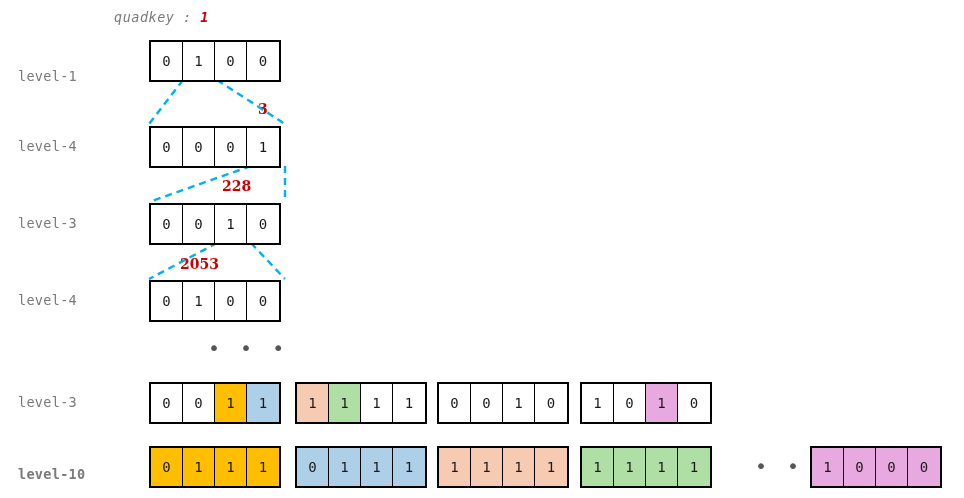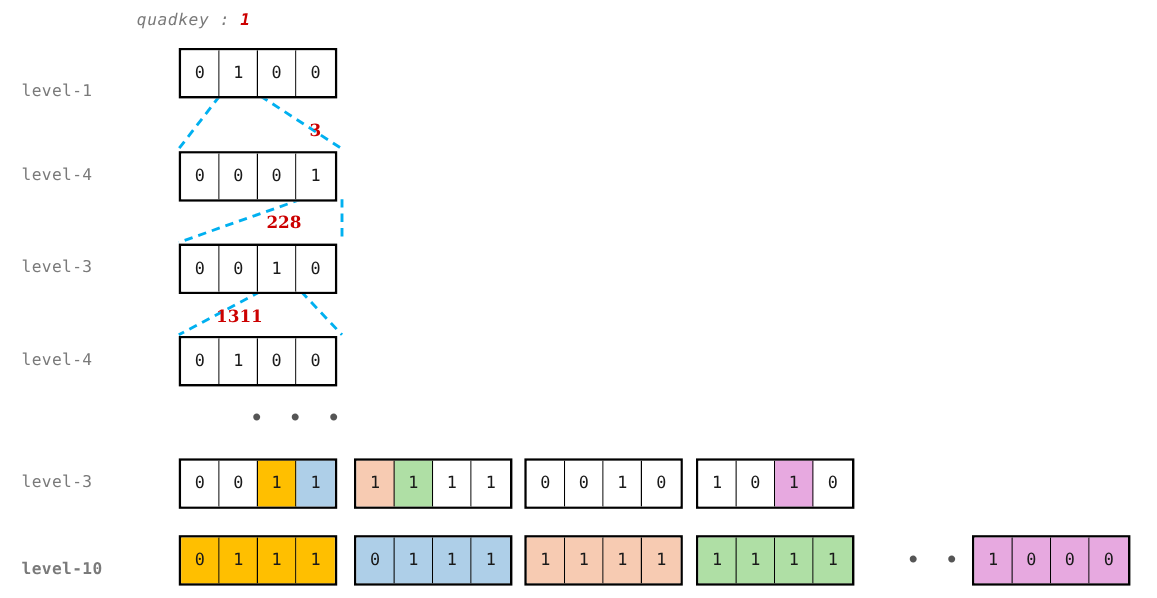--- a/index.html
+++ b/index.html
@@ -115,21 +115,21 @@
 
     <line x1="251" y1="166" x2="149" y2="202" stroke="#00B0F0" stroke-width="2.4" stroke-dasharray="7,5"></line>
     <line x1="285" y1="166" x2="285" y2="202" stroke="#00B0F0" stroke-width="2.4" stroke-dasharray="7,5"></line>
 
     <line x1="217" y1="243" x2="149" y2="279" stroke="#00B0F0" stroke-width="2.4" stroke-dasharray="7,5"></line>
     <line x1="251" y1="243" x2="285" y2="279" stroke="#00B0F0" stroke-width="2.4" stroke-dasharray="7,5"></line>
   </svg>
 
   <div class="qk-badge" style="left:258px; top:101px;">3</div>
   <div class="qk-badge" style="left:222px; top:178px;">228</div>
-  <div class="qk-badge" style="left:180px; top:256px;">1311</div>
+  <div class="qk-badge" style="left:180px; top:256px;">2053</div>
 
   <div class="row-label" style="top:68px;">level-1</div>
   <div class="row-label" style="top:138px;">level-4</div>
   <div class="row-label" style="top:215px;">level-3</div>
   <div class="row-label" style="top:292px;">level-4</div>
   <div class="row-label" style="top:394px;">level-3</div>
   <div class="row-label" style="top:466px;font-weight:bold;">level-10</div>
 
   <div class="ellipsis" style="left:208px; top:336px;">• • •</div>
 

